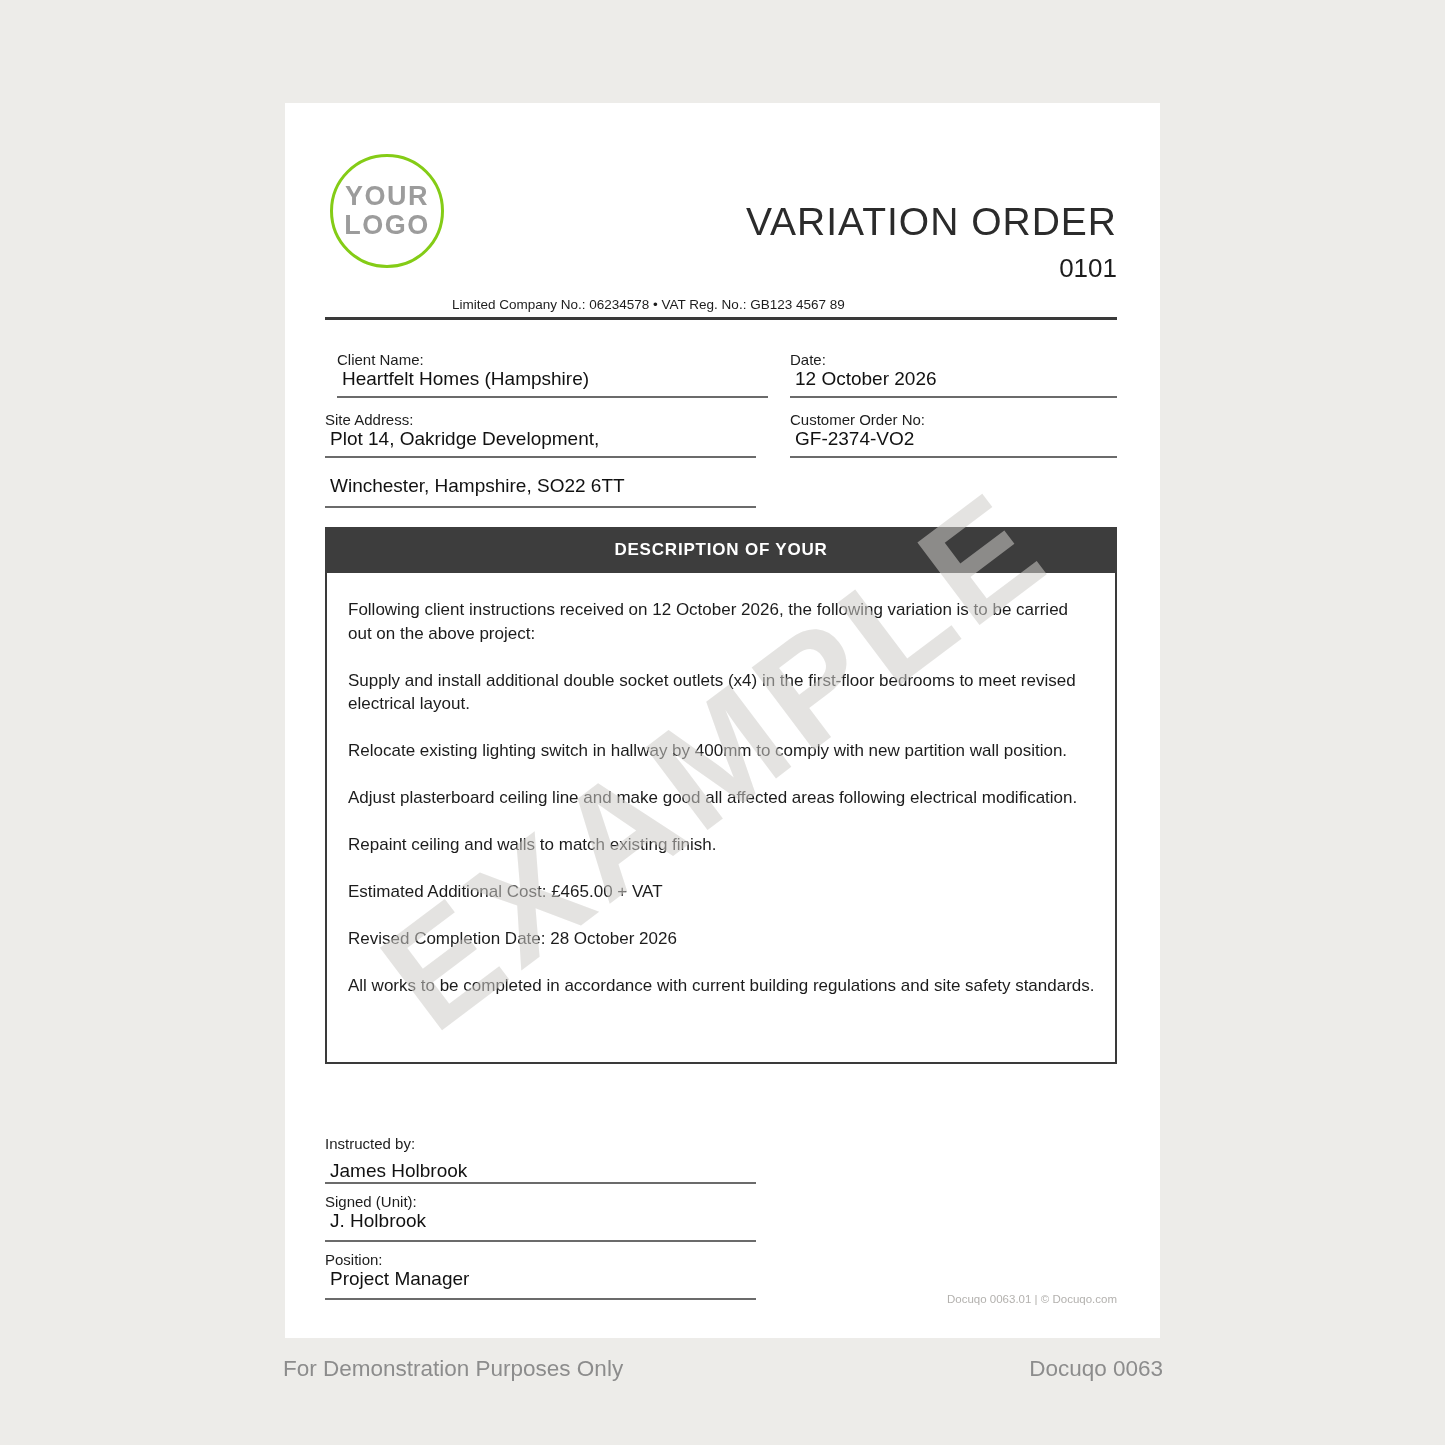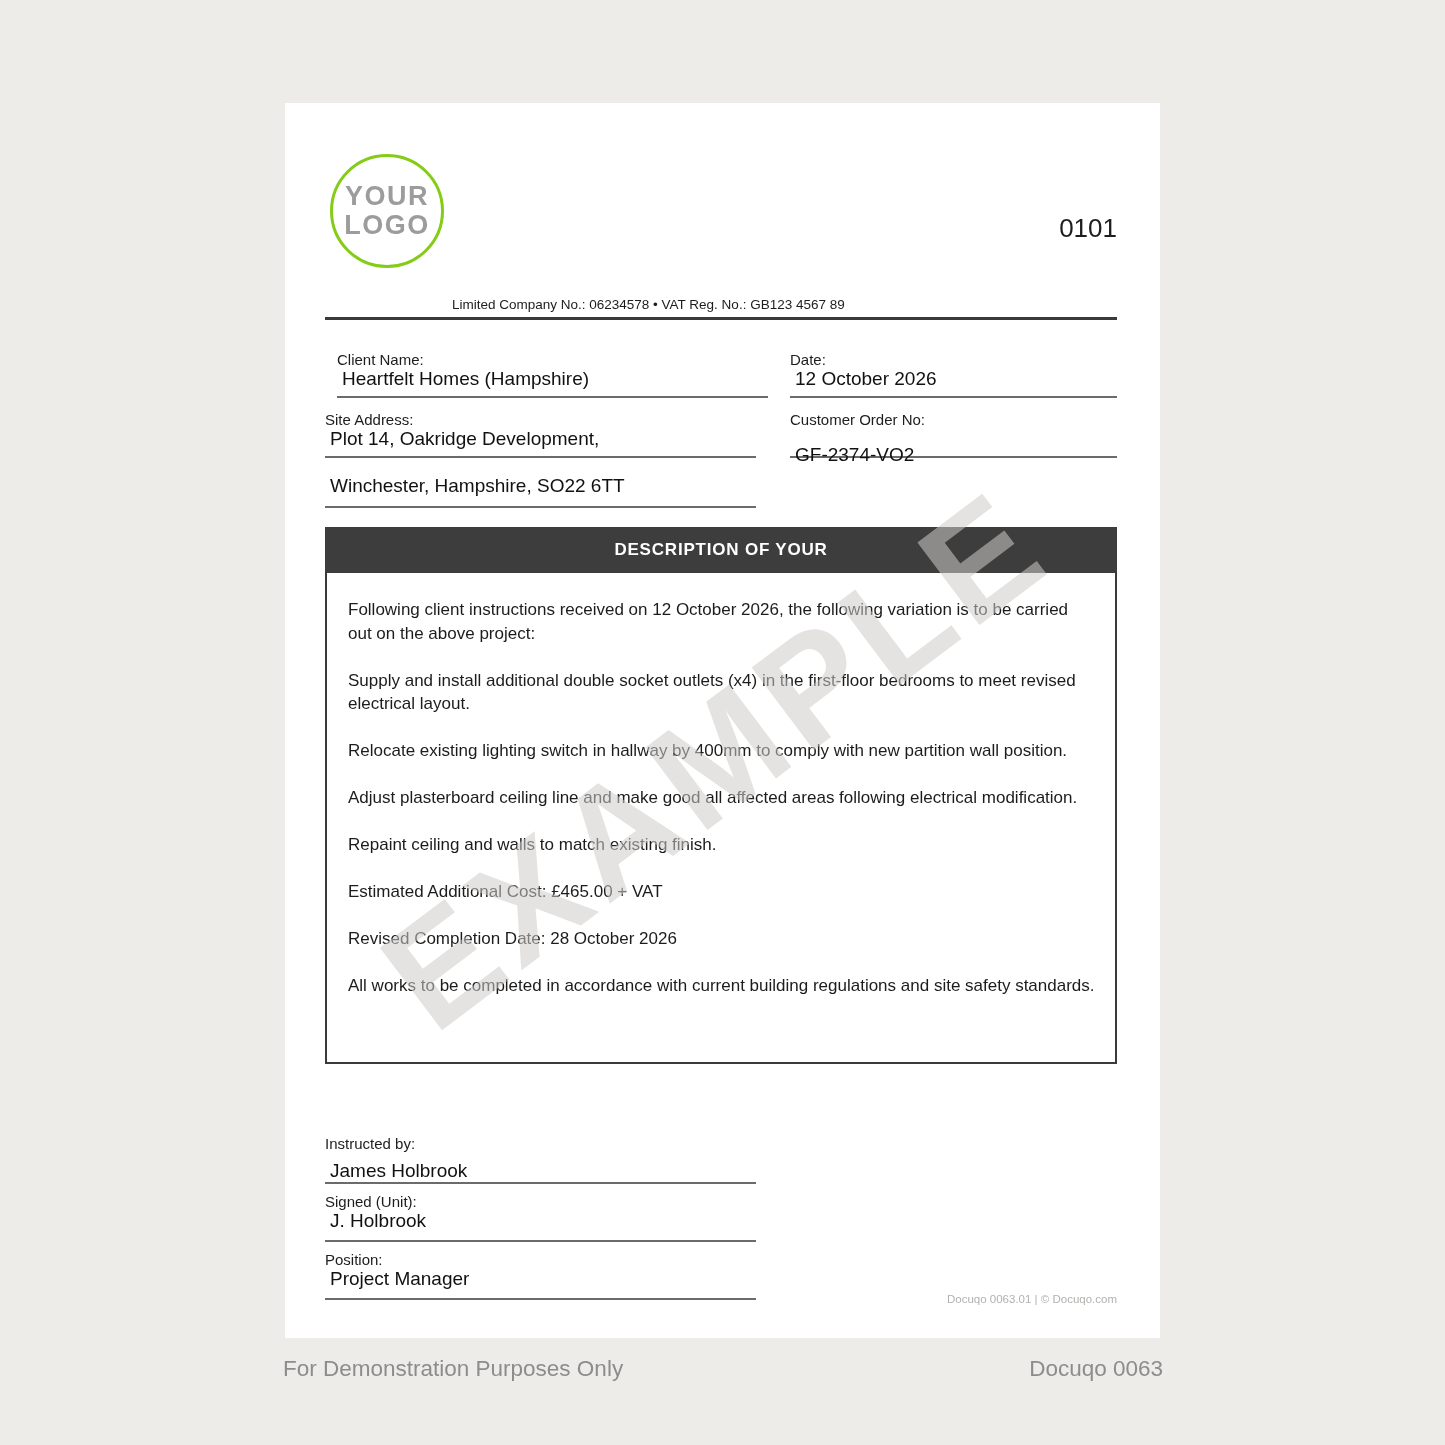--- a/index.html
+++ b/index.html
@@ -54,21 +54,21 @@
   .field {
     position: absolute;
     display: flex; flex-direction: column; justify-content: space-between;
     border-bottom: 2px solid #6b6b6b;
   }
   .field .label { font-size: 15px; color: #1d1d1d; }
   .field .value { font-size: 19px; color: #111; padding-left: 5px; padding-bottom: 16px; white-space: nowrap; }
   .f-client  { left: 52px;  top: 248px; width: 431px; height: 47px; }
   .f-date    { left: 505px; top: 248px; width: 327px; height: 47px; }
   .f-site    { left: 40px;  top: 308px; width: 431px; height: 47px; }
-  .f-order   { left: 505px; top: 308px; width: 327px; height: 47px; gap: 16px; }
+  .f-order   { left: 505px; top: 308px; width: 327px; height: 47px; }
   .f-site2   { left: 40px;  top: 372px; width: 431px; height: 33px; }
   
   .desc-section { position: absolute; left: 40px; top: 424px; width: 792px; }
   .desc-header {
     height: 46px; background: #3d3d3d; color: #ffffff;
     font-size: 17px; font-weight: bold; letter-spacing: 0.8px;
     text-align: center; line-height: 46px;
   }
   .desc-body {
     border: 2px solid #3a3a3a; border-top: none;
@@ -111,20 +111,21 @@
 
   <div class="logo-circle">
     <span>YOUR</span>
     <span>LOGO</span>
   </div>
 
 
   <div class="reg-line">Limited Company No.: 06234578 • VAT Reg. No.: GB123 4567 89</div>
 
   <div class="title-block">
+    <div class="doc-title">VARIATION ORDER</div>
     <div class="doc-number">0101</div>
   </div>
 
   <div class="header-divider"></div>
 
   <div class="field f-client">
     <div class="label">Client Name:</div>
     <div class="value">Heartfelt Homes (Hampshire)</div>
   </div>
   <div class="field f-date">

